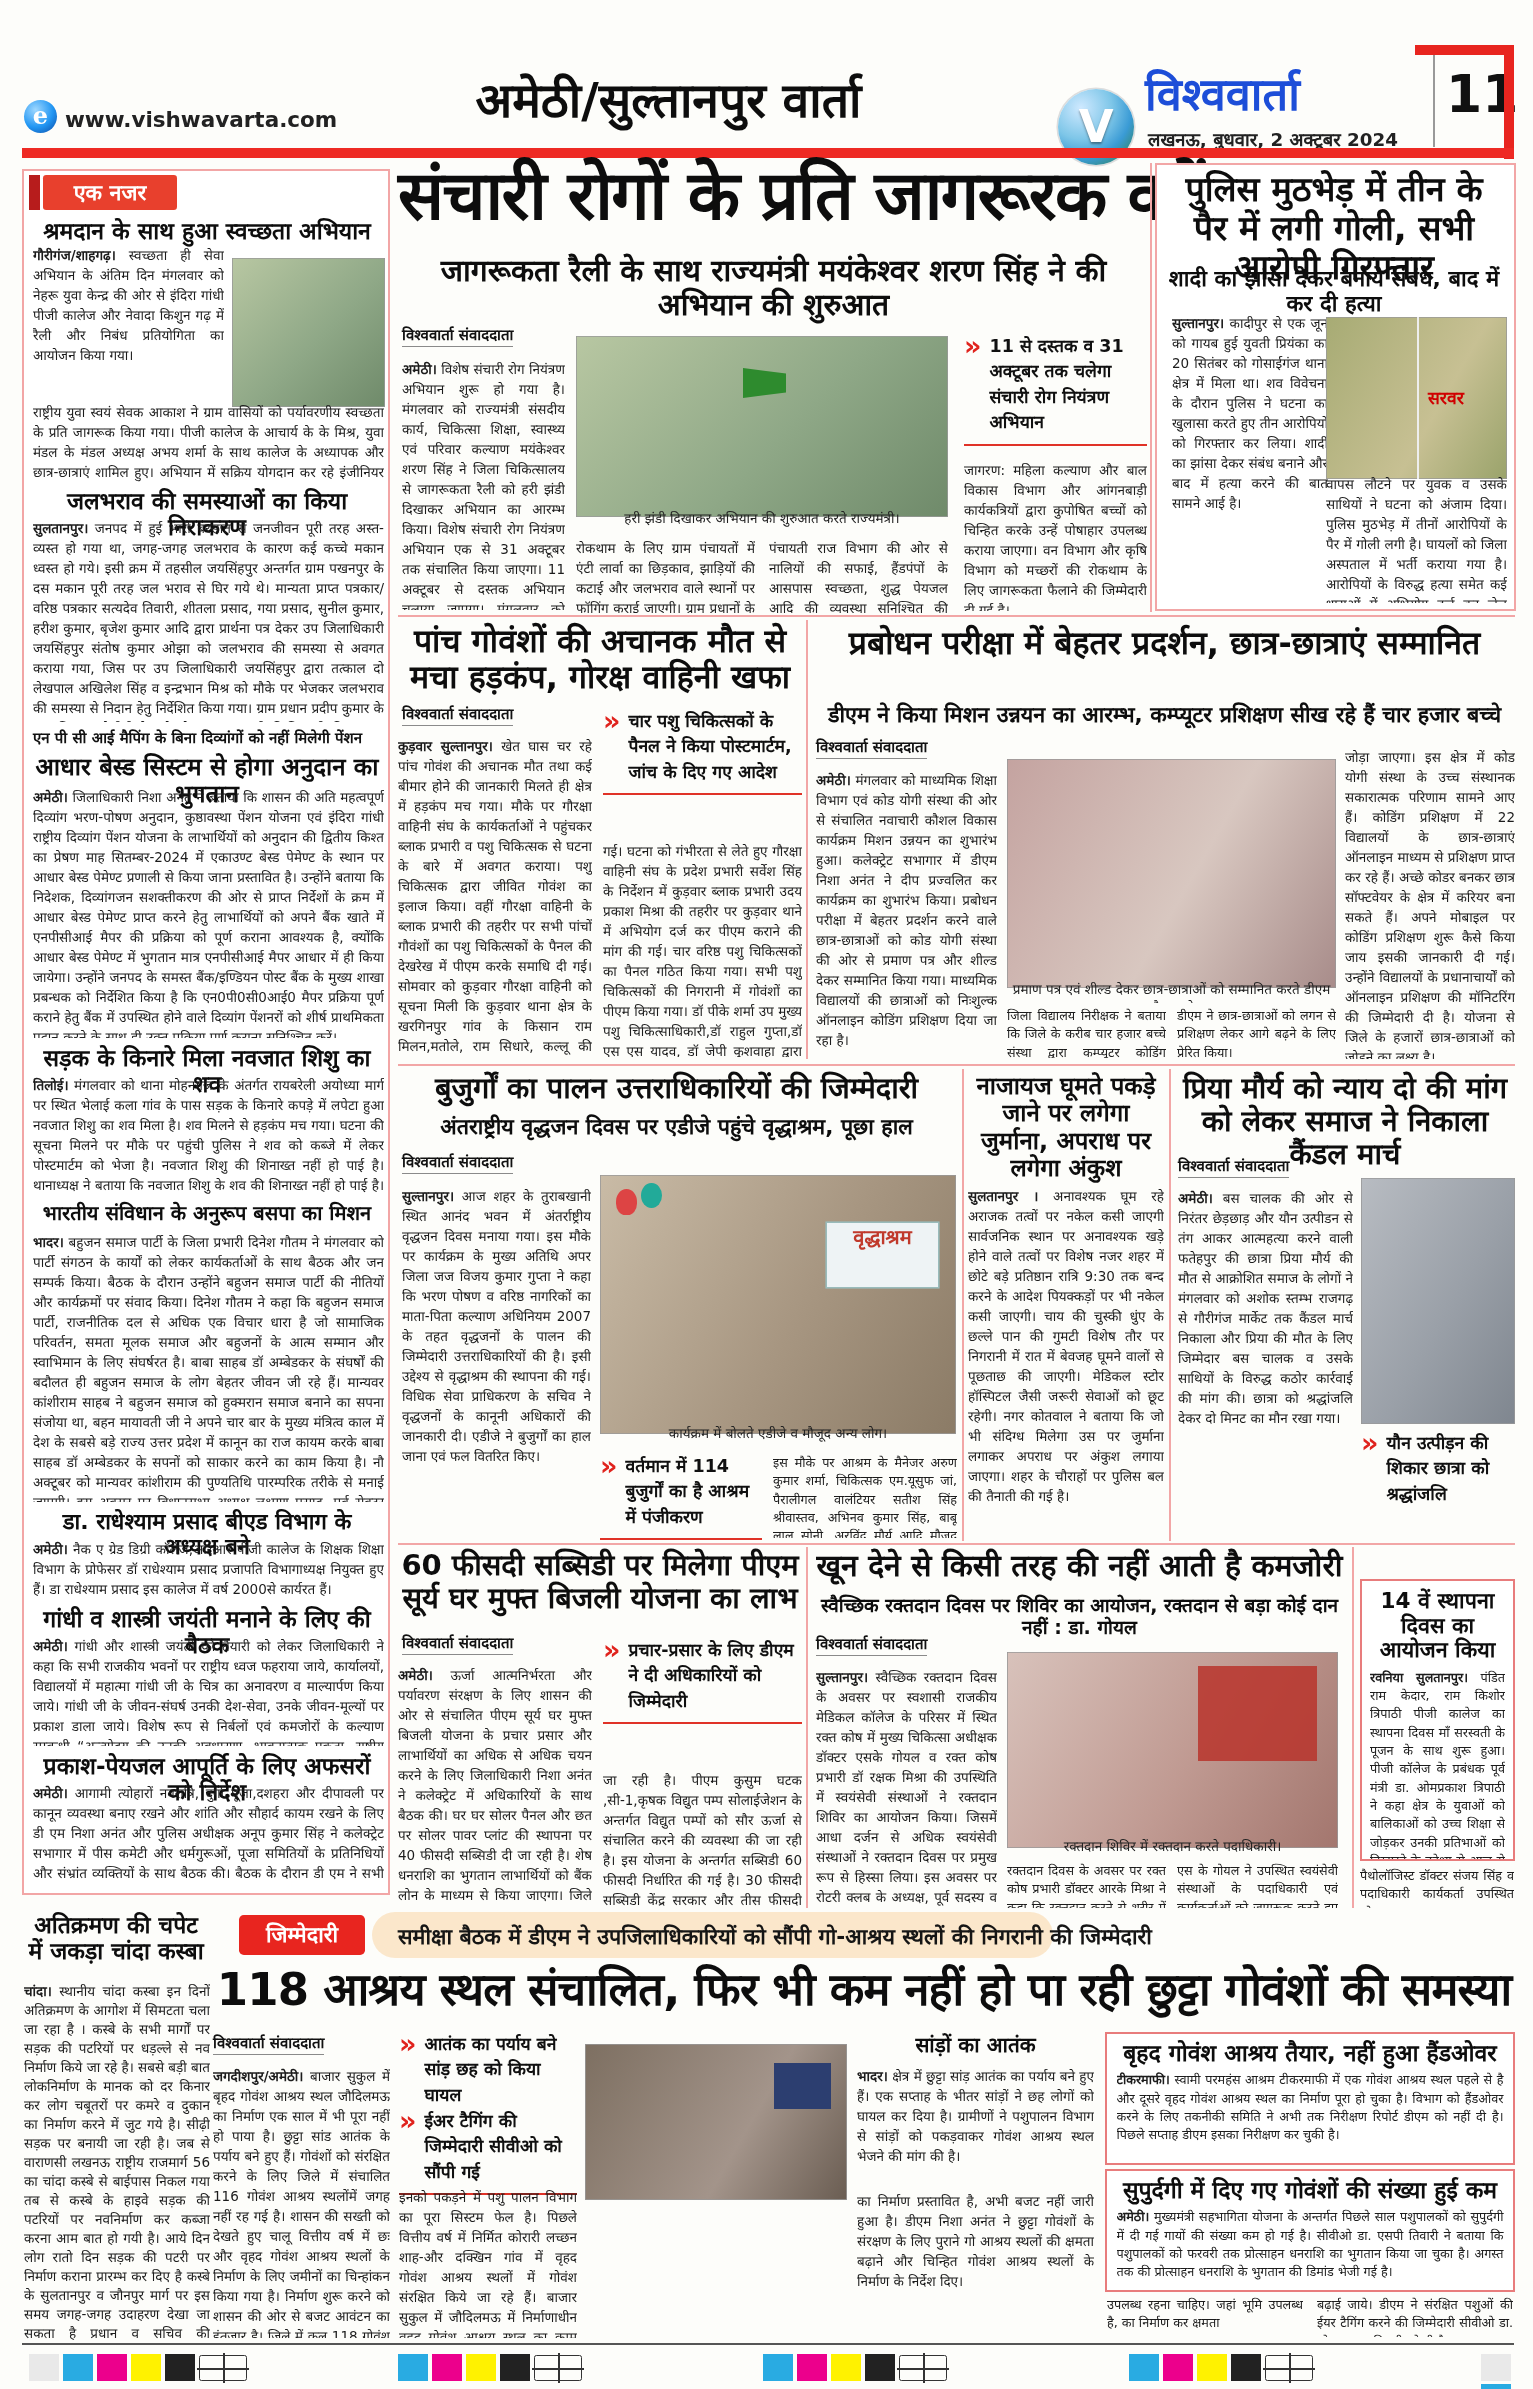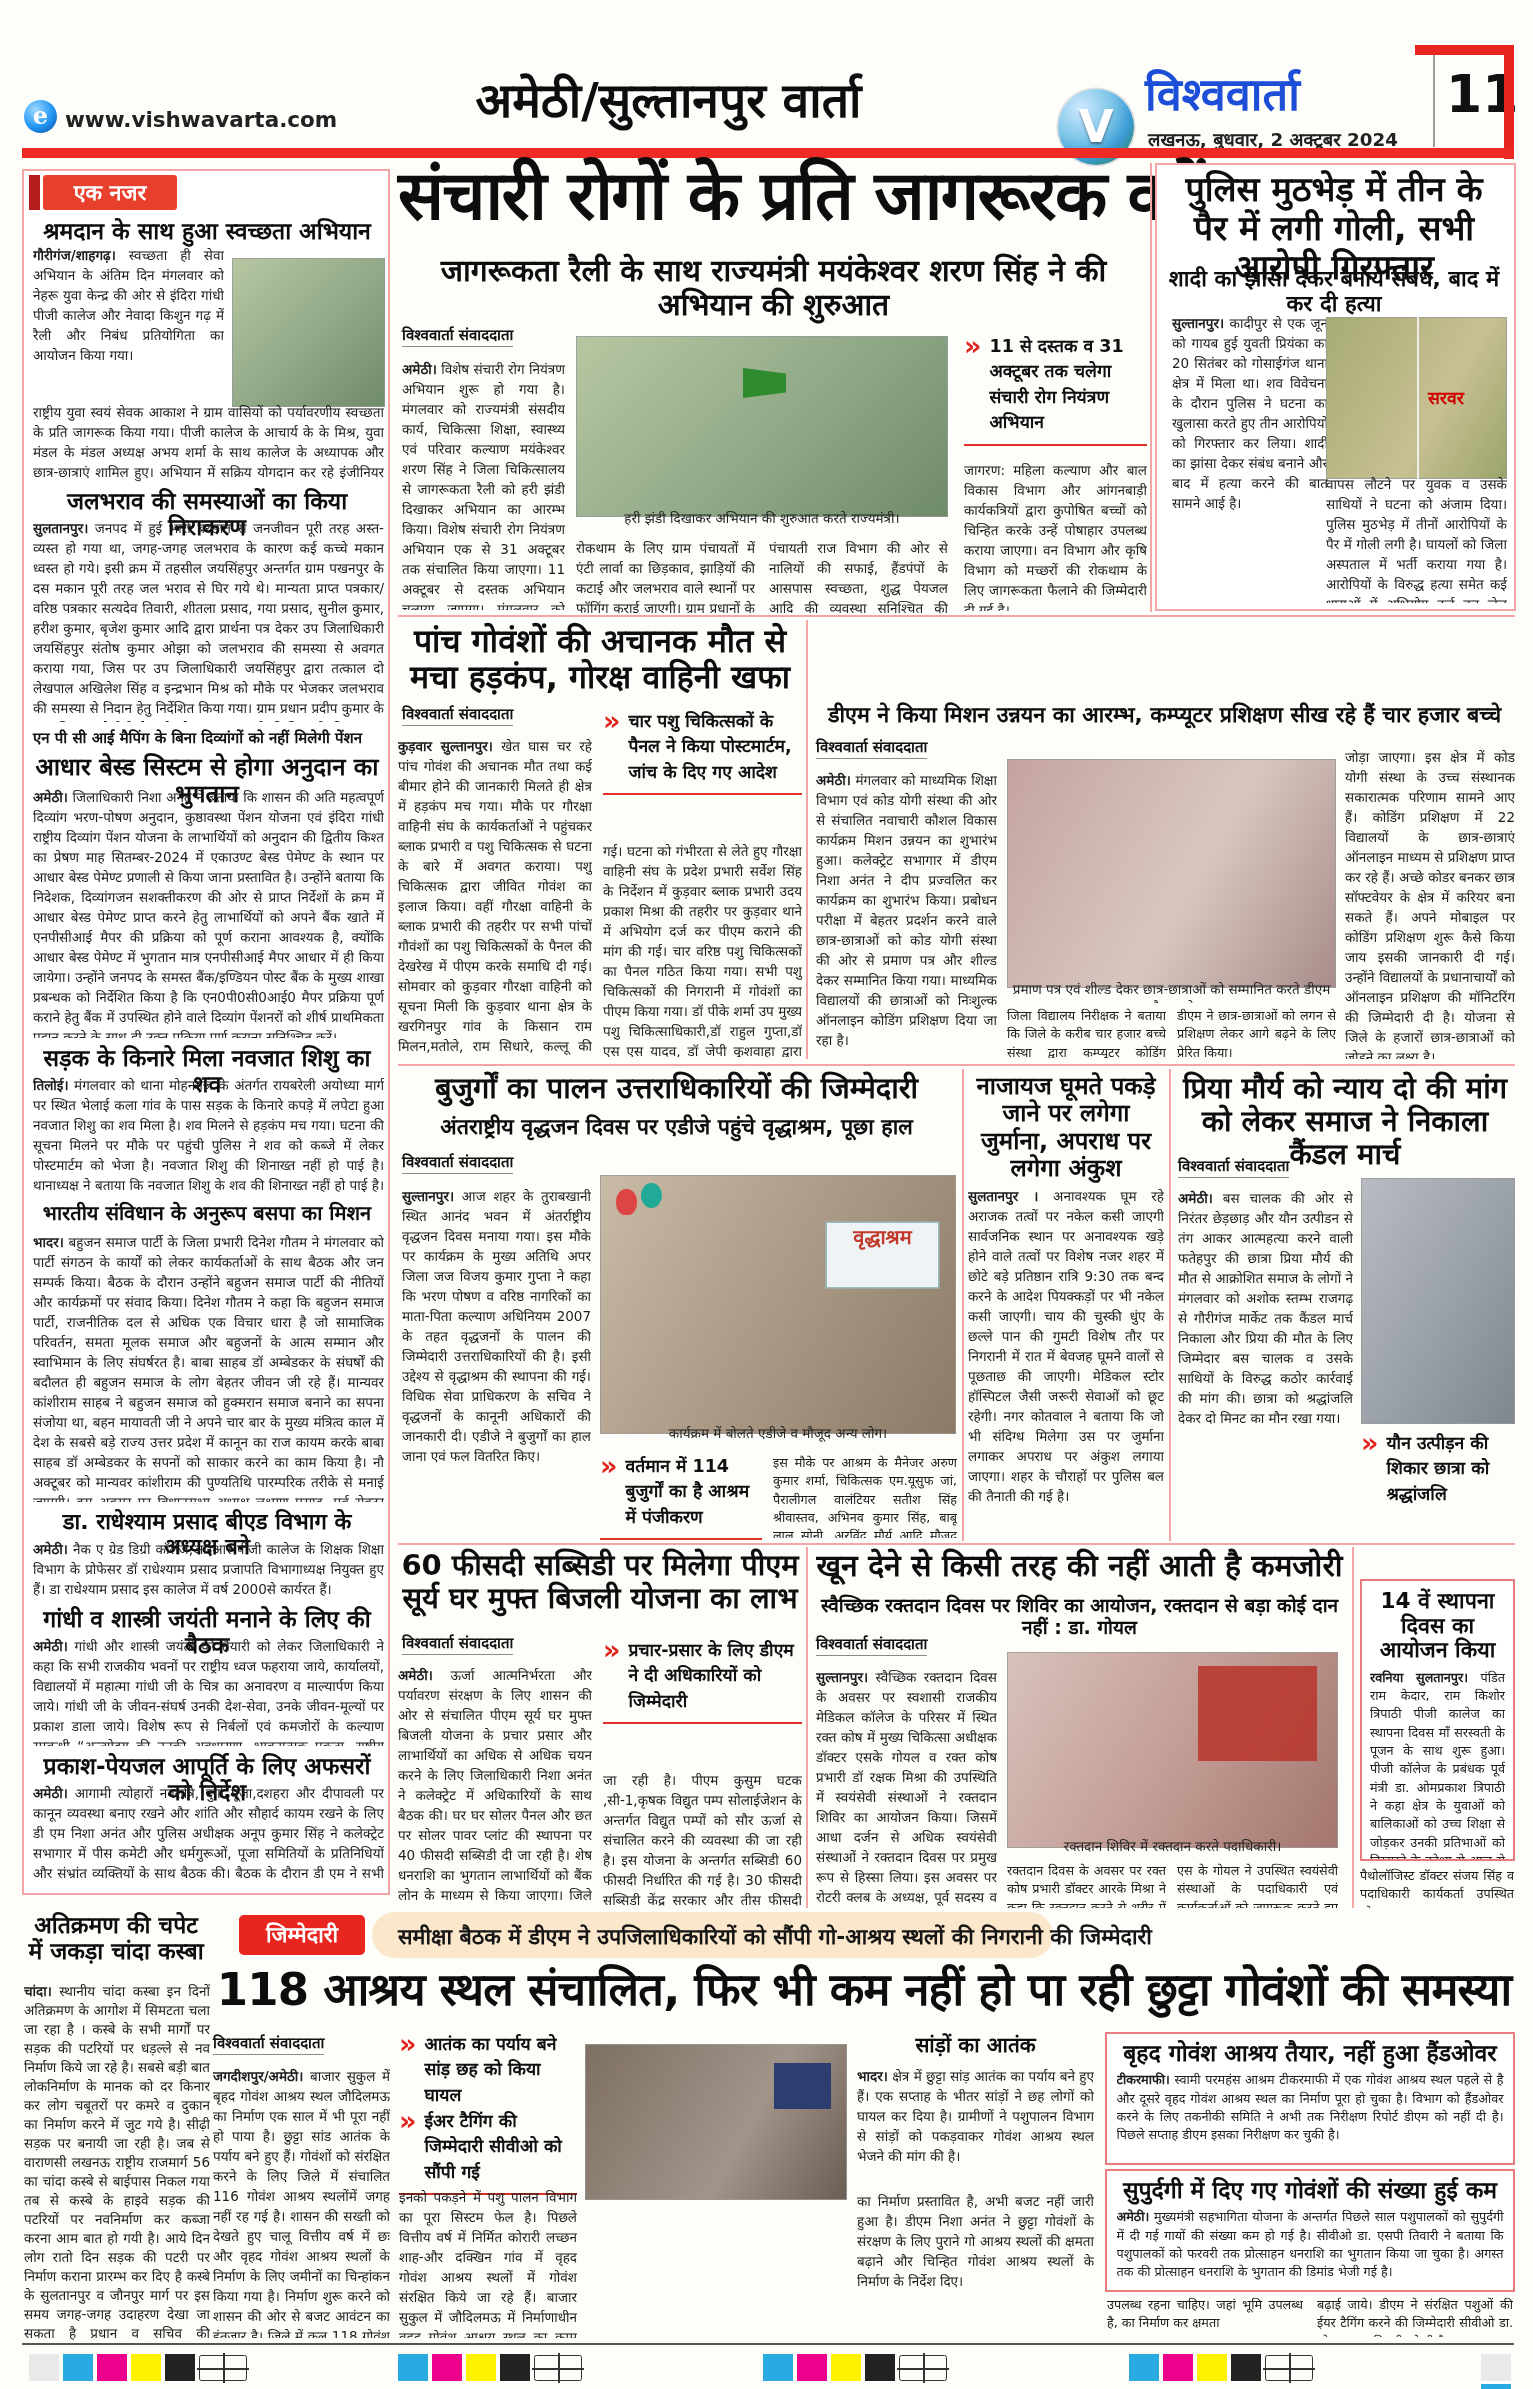--- a/index.html
+++ b/index.html
@@ -117,20 +117,21 @@
   <div class="abs head" style="left:398px;top:623px;width:404px;font-size:32px;">पांच गोवंशों की अचानक मौत से मचा हड़कंप, गोरक्ष वाहिनी खफा</div>
   <div class="abs" style="left:402px;top:703px;"><span class="byl">विश्ववार्ता संवाददाता</span></div>
   <p class="abs btxt" style="left:398px;top:736px;width:194px;height:321px;margin:0;"><b class="dl">कुड़वार सुल्तानपुर।</b> <span>खेत घास चर रहे पांच गोवंश की अचानक मौत तथा कई बीमार होने की जानकारी मिलते ही क्षेत्र में हड़कंप मच गया। मौके पर गौरक्षा वाहिनी संघ के कार्यकर्ताओं ने पहुंचकर ब्लाक प्रभारी व पशु चिकित्सक से घटना के बारे में अवगत कराया। पशु चिकित्सक द्वारा जीवित गोवंश का इलाज किया। वहीं गौरक्षा वाहिनी के ब्लाक प्रभारी की तहरीर पर सभी पांचों गौवंशों का पशु चिकित्सकों के पैनल की देखरेख में पीएम करके समाधि दी गई। सोमवार को कुड़वार गौरक्षा वाहिनी को सूचना मिली कि कुड़वार थाना क्षेत्र के खरगिनपुर गांव के किसान राम मिलन,मतोले, राम सिधारे, कल्लू की गायें अचानक खेत हरी घांस चरते-अचानक खेत गिर गई और मौत हो</span></p>
   <div class="abs callout" style="left:603px;top:709px;width:199px;">
     <span class="chev">»</span>
     <p>चार पशु चिकित्सकों के पैनल ने किया पोस्टमार्टम, जांच के दिए गए आदेश</p>
   </div>
   <p class="abs btxt" style="left:603px;top:841px;width:199px;height:216px;margin:0;">गई। घटना को गंभीरता से लेते हुए गौरक्षा वाहिनी संघ के प्रदेश प्रभारी सर्वेश सिंह के निर्देशन में कुड़वार ब्लाक प्रभारी उदय प्रकाश मिश्रा की तहरीर पर कुड़वार थाने में अभियोग दर्ज कर पीएम कराने की मांग की गई। चार वरिष्ठ पशु चिकित्सकों का पैनल गठित किया गया। सभी पशु चिकित्सकों की निगरानी में गोवंशों का पीएम किया गया। डॉ पीके शर्मा उप मुख्य पशु चिकित्साधिकारी,डॉ राहुल गुप्ता,डॉ एस एस यादव, डॉ जेपी कुशवाहा द्वारा पोस्टमार्टम किया गया। डॉ राहुल गुप्ता ने कहा कि सभी मृत पशुओं का बिसरा सुरक्षित कर लिया है।</p>
   <div class="abs pink-v" style="left:806px;top:620px;height:439px;"></div>
 
+  <div class="abs head nowrap" style="left:813px;top:625px;width:703px;font-size:32px;">प्रबोधन परीक्षा में बेहतर प्रदर्शन, छात्र-छात्राएं सम्मानित</div>
   <div class="abs head" style="left:813px;top:703px;width:703px;font-size:21.5px;">डीएम ने किया मिशन उन्नयन का आरम्भ, कम्प्यूटर प्रशिक्षण सीख रहे हैं चार हजार बच्चे</div>
   <div class="abs" style="left:816px;top:736px;"><span class="byl">विश्ववार्ता संवाददाता</span></div>
   <p class="abs btxt" style="left:816px;top:770px;width:181px;height:288px;margin:0;"><b class="dl">अमेठी।</b> <span>मंगलवार को माध्यमिक शिक्षा विभाग एवं कोड योगी संस्था की ओर से संचालित नवाचारी कौशल विकास कार्यक्रम मिशन उन्नयन का शुभारंभ हुआ। कलेक्ट्रेट सभागार में डीएम निशा अनंत ने दीप प्रज्वलित कर कार्यक्रम का शुभारंभ किया। प्रबोधन परीक्षा में बेहतर प्रदर्शन करने वाले छात्र-छात्राओं को कोड योगी संस्था की ओर से प्रमाण पत्र और शील्ड देकर सम्मानित किया गया। माध्यमिक विद्यालयों की छात्राओं को निःशुल्क ऑनलाइन कोडिंग प्रशिक्षण दिया जा रहा है।</span></p>
   <div class="abs ph3 photo" style="left:1007px;top:747px;width:329px;height:229px;"></div>
   <div class="abs cap" style="left:1007px;top:981px;width:329px;height:22px;">प्रमाण पत्र एवं शील्ड देकर छात्र-छात्राओं को सम्मानित करते डीएम व मौजूद लोग।</div>
   <p class="abs btxt sm" style="left:1007px;top:1007px;width:159px;height:51px;margin:0;">जिला विद्यालय निरीक्षक ने बताया कि जिले के करीब चार हजार बच्चे संस्था द्वारा कम्प्यूटर कोडिंग प्रशिक्षण सीख रहे हैं।</p>
   <p class="abs btxt sm" style="left:1177px;top:1007px;width:159px;height:51px;margin:0;">डीएम ने छात्र-छात्राओं को लगन से प्रशिक्षण लेकर आगे बढ़ने के लिए प्रेरित किया।</p>
   <p class="abs btxt" style="left:1345px;top:747px;width:170px;height:312px;margin:0;">जोड़ा जाएगा। इस क्षेत्र में कोड योगी संस्था के उच्च संस्थानक सकारात्मक परिणाम सामने आए हैं। कोडिंग प्रशिक्षण में 22 विद्यालयों के छात्र-छात्राएं ऑनलाइन माध्यम से प्रशिक्षण प्राप्त कर रहे हैं। अच्छे कोडर बनकर छात्र सॉफ्टवेयर के क्षेत्र में करियर बना सकते हैं। अपने मोबाइल पर कोडिंग प्रशिक्षण शुरू कैसे किया जाय इसकी जानकारी दी गई। उन्होंने विद्यालयों के प्रधानाचार्यों को ऑनलाइन प्रशिक्षण की मॉनिटरिंग की जिम्मेदारी दी है। योजना से जिले के हजारों छात्र-छात्राओं को जोड़ने का लक्ष्य है।</p>
 
   <div class="abs pink-h" style="left:398px;top:1064px;width:1117px;"></div>

